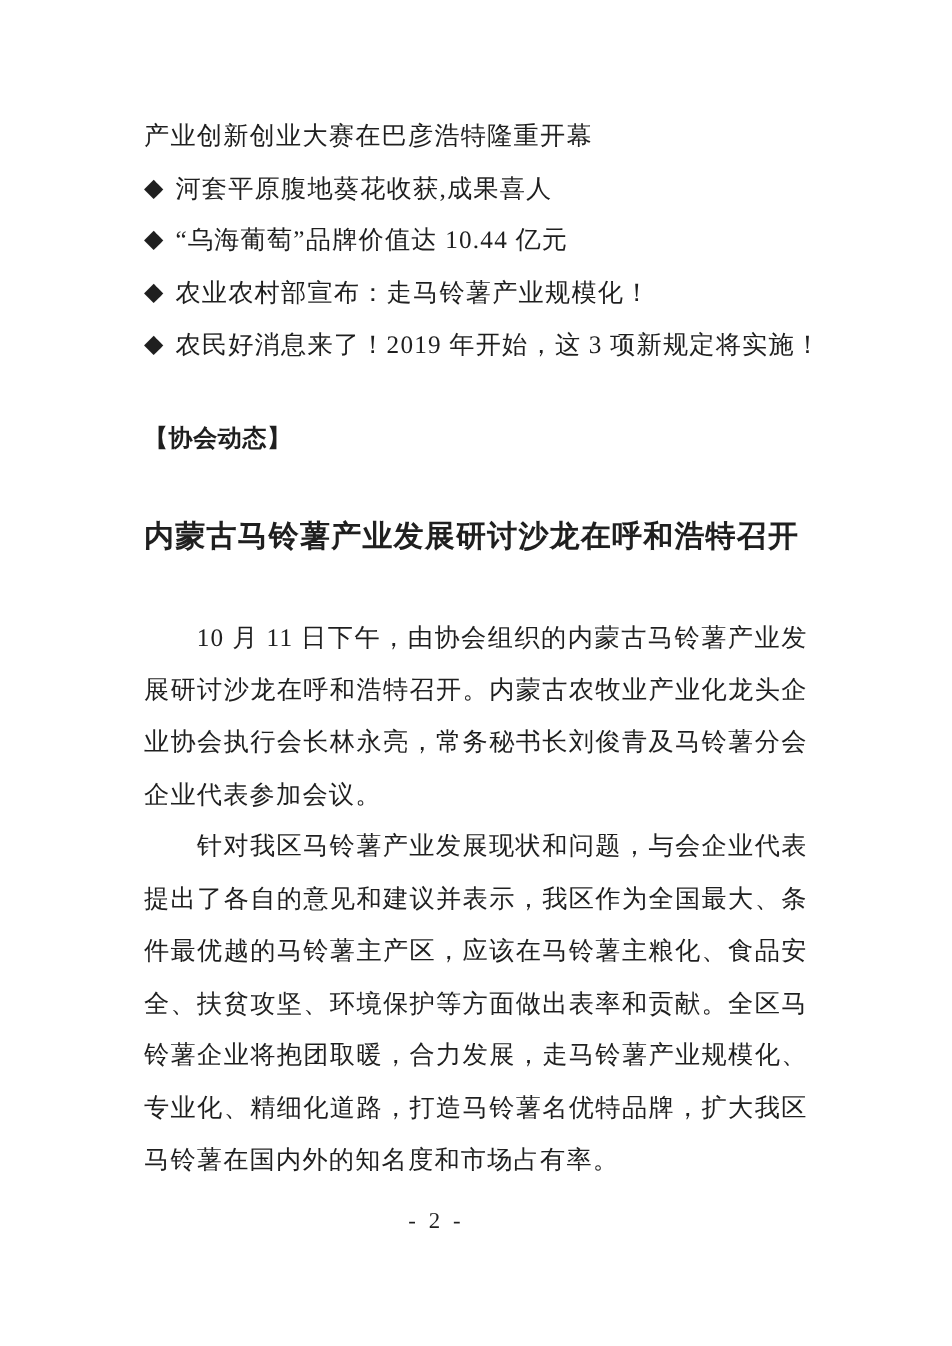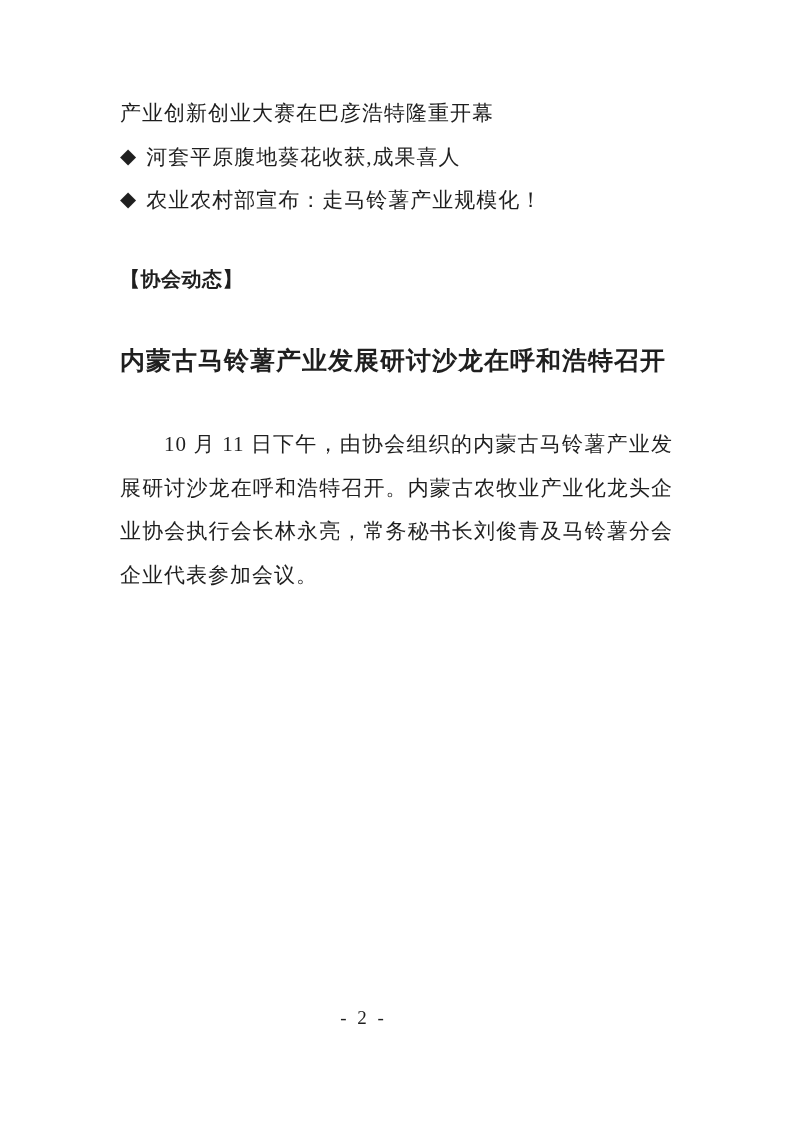--- a/index.html
+++ b/index.html
@@ -83,29 +83,36 @@
 
 <div class="page">
   <div class="content">
 
     <div class="cont-line">产业创新创业大赛在巴彦浩特隆重开幕</div>
 
     <div class="bullet-row">
       <span class="bullet">◆</span><span>河套平原腹地葵花收获,成果喜人</span>
     </div>
 
+    <div class="bullet-row">
+      <span class="bullet">◆</span><span>“乌海葡萄”品牌价值达 10.44 亿元</span>
+    </div>
 
     <div class="bullet-row">
       <span class="bullet">◆</span><span>农业农村部宣布：走马铃薯产业规模化！</span>
     </div>
 
+    <div class="bullet-row">
+      <span class="bullet">◆</span><span>农民好消息来了！2019 年开始，这 3 项新规定将实施！</span>
+    </div>
 
     <h2 class="section-header">【协会动态】</h2>
 
     <h1 class="article-title">内蒙古马铃薯产业发展研讨沙龙在呼和浩特召开</h1>
 
     <p class="body-para first">10 月 11 日下午，由协会组织的内蒙古马铃薯产业发展研讨沙龙在呼和浩特召开。内蒙古农牧业产业化龙头企业协会执行会长林永亮，常务秘书长刘俊青及马铃薯分会企业代表参加会议。</p>
 
+    <p class="body-para">针对我区马铃薯产业发展现状和问题，与会企业代表提出了各自的意见和建议并表示，我区作为全国最大、条件最优越的马铃薯主产区，应该在马铃薯主粮化、食品安全、扶贫攻坚、环境保护等方面做出表率和贡献。全区马铃薯企业将抱团取暖，合力发展，走马铃薯产业规模化、专业化、精细化道路，打造马铃薯名优特品牌，扩大我区马铃薯在国内外的知名度和市场占有率。</p>
 
   </div>
 
   <div class="page-number">- 2 -</div>
 </div>
 
 </body></html>

